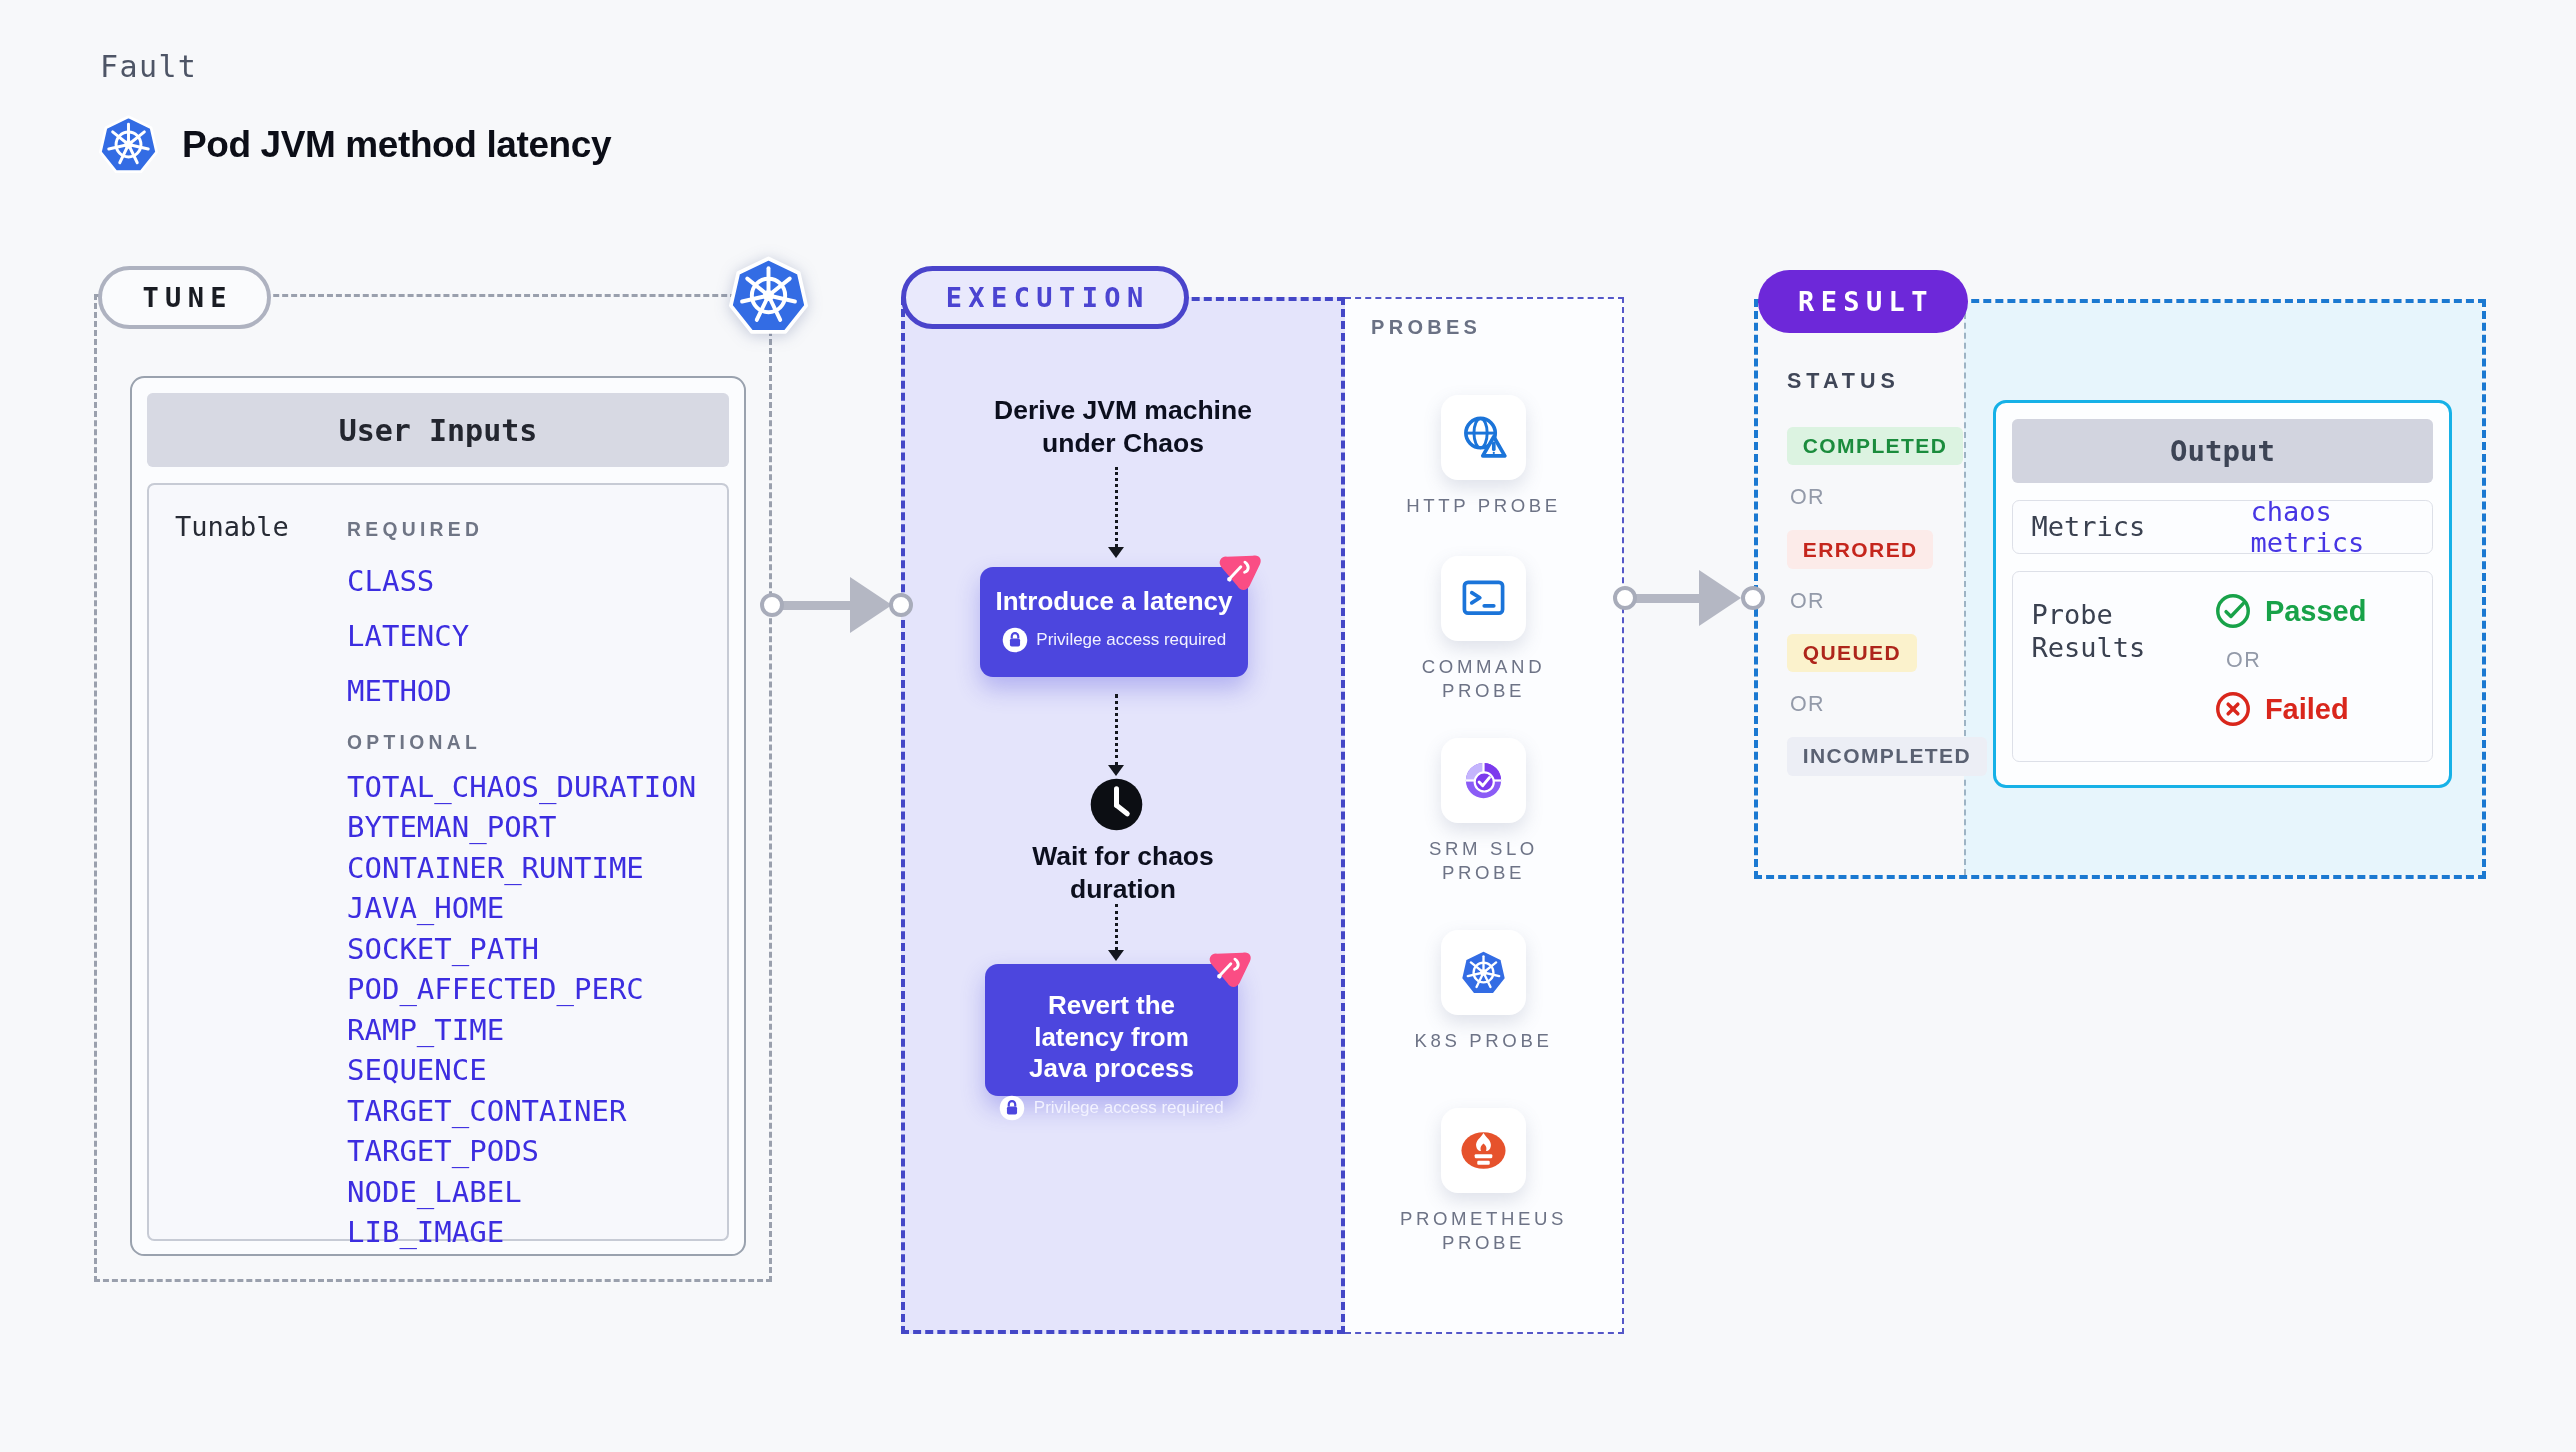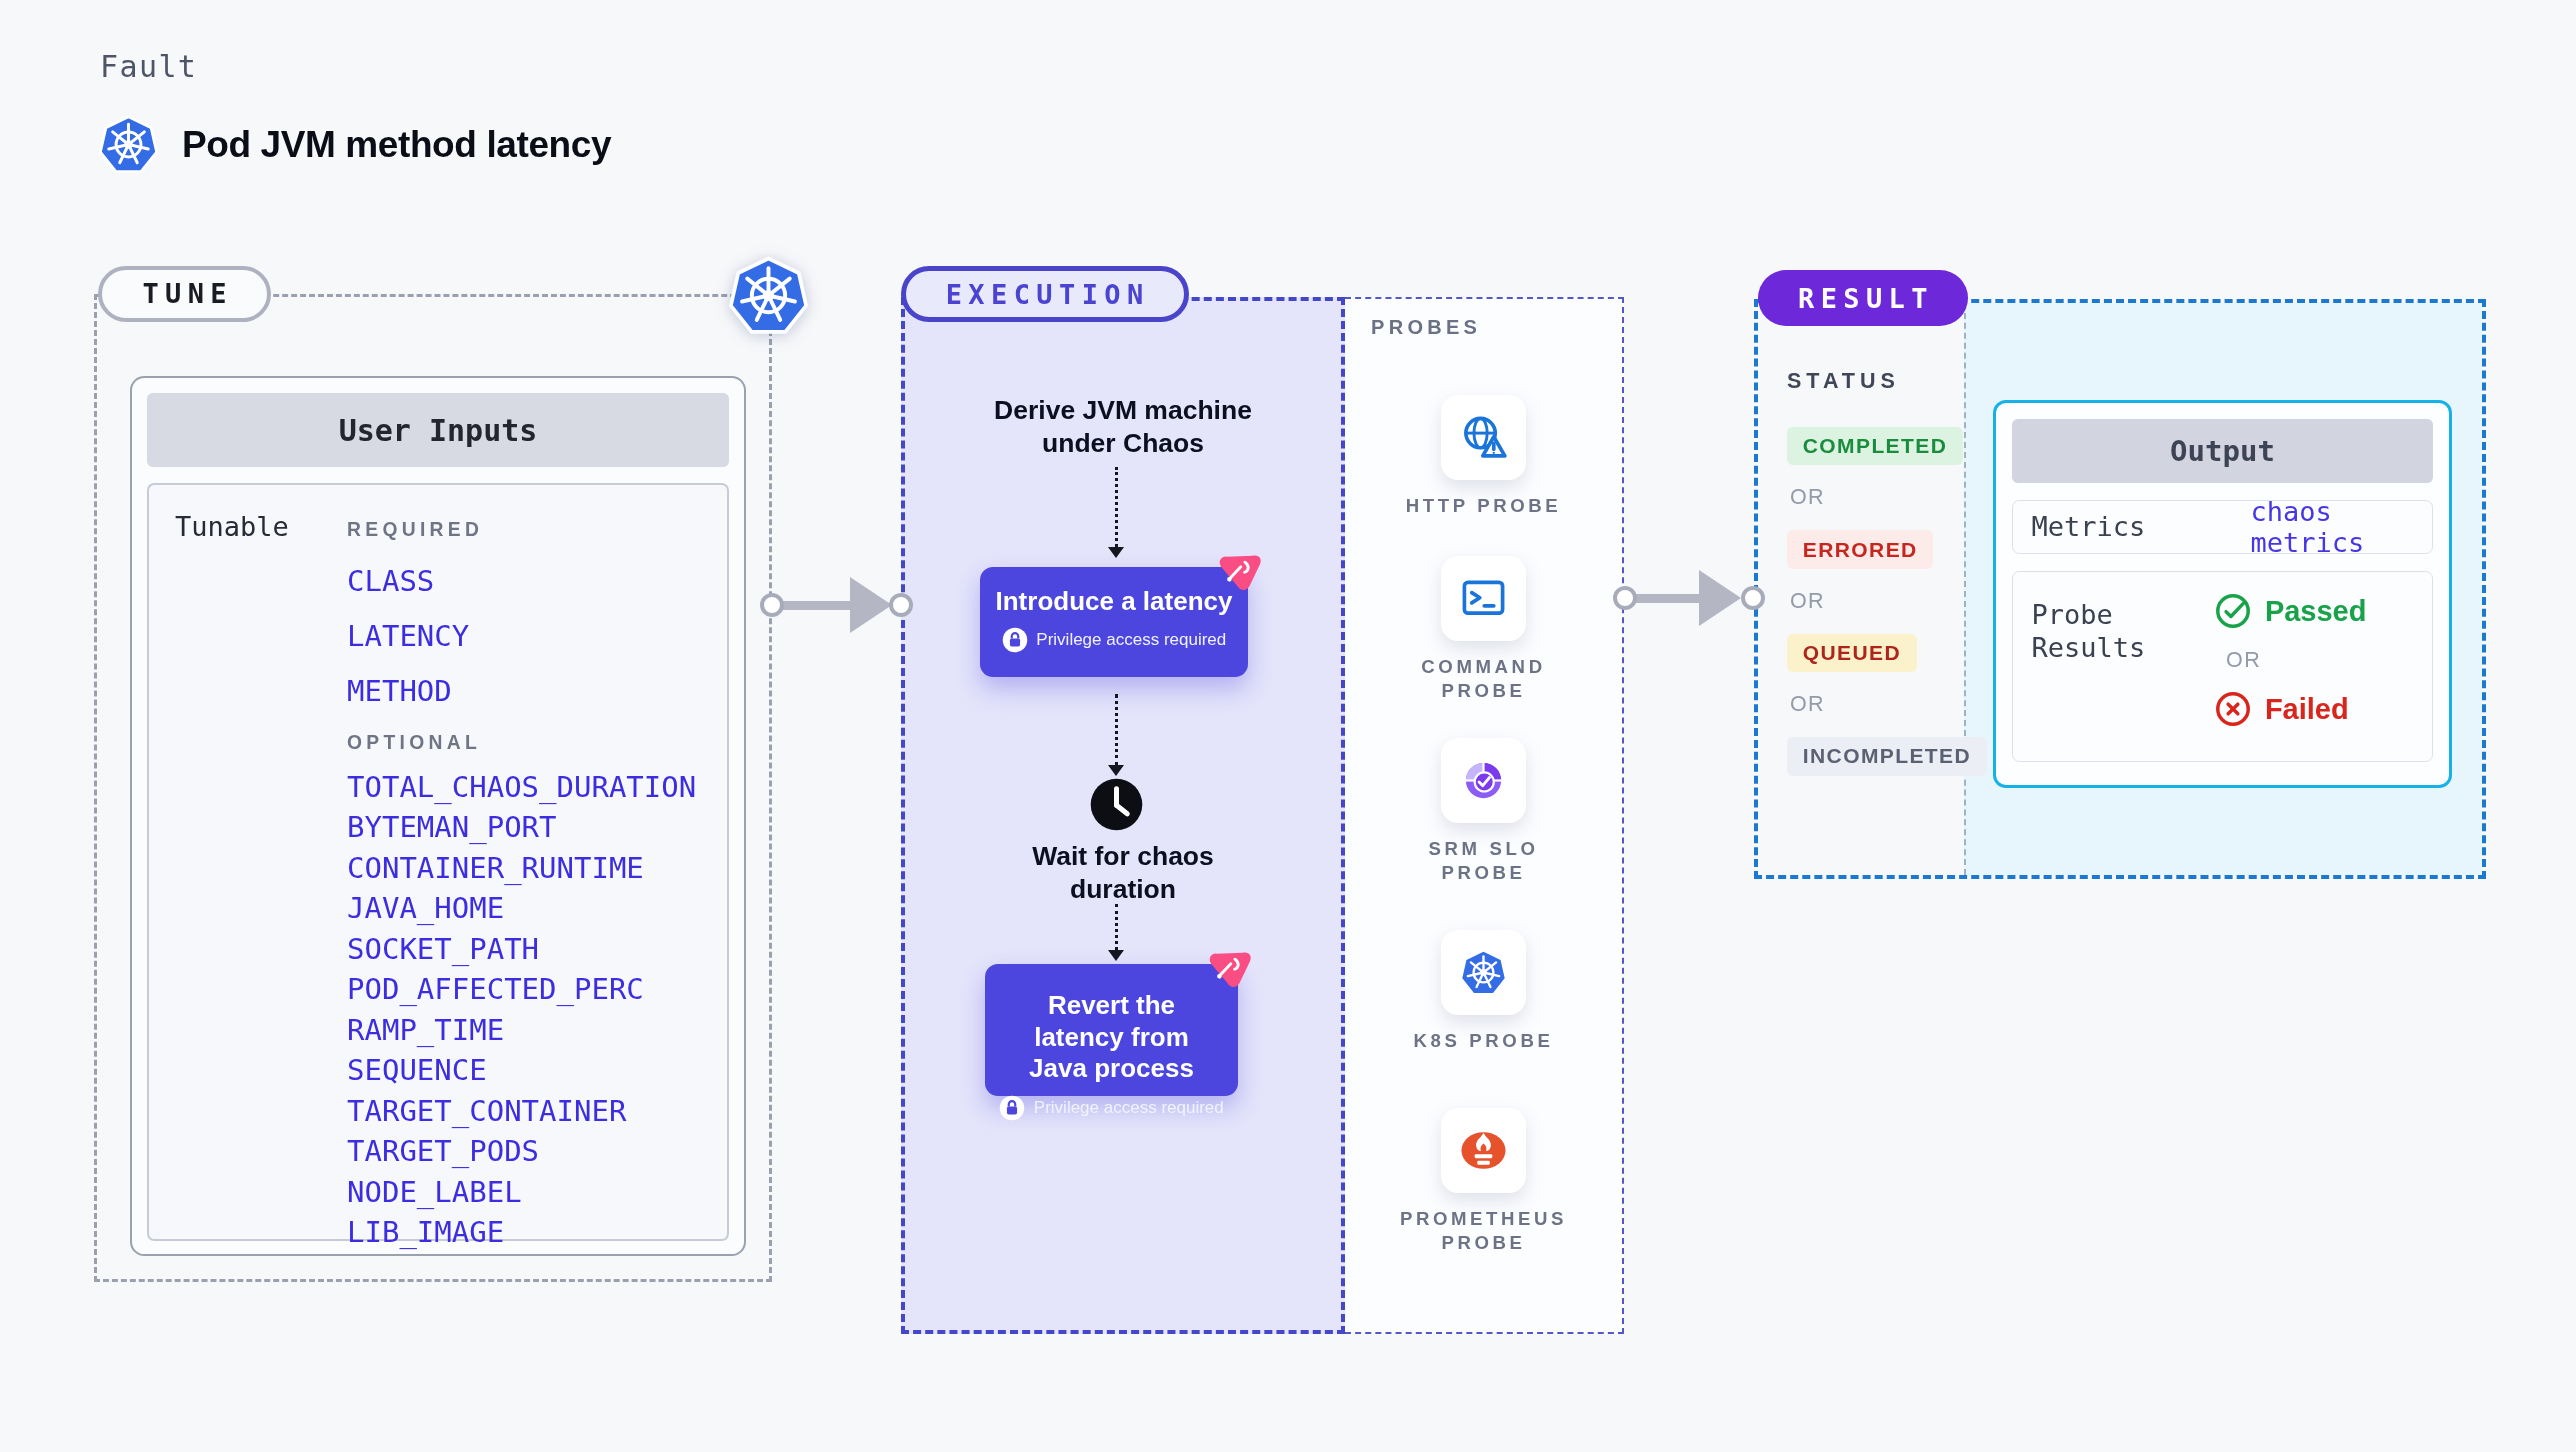--- a/index.html
+++ b/index.html
@@ -10,21 +10,21 @@
   
   .kicker { position:absolute; left:100px; top:49px; font-family:"DejaVu Sans Mono", monospace;
             font-size:30px; letter-spacing:1.4px; color:#4e5566; }
   .title-row { position:absolute; left:99px; top:115px; display:flex; align-items:center; gap:24px;text-align:right; }
   .title-row h1 { font-size:37px; font-weight:700; color:#0c0e17; letter-spacing:-0.4px; }
   .k8s-76 { width:59px; height:59px; }
 
   
   .badge { position:absolute; display:flex; align-items:center; justify-content:center;
            font-family:"DejaVu Sans Mono", monospace; font-weight:700; font-size:27px;
-           letter-spacing:6.4px; border-radius:34px; height:56px; padding:0 34px 0 40px; }
+           letter-spacing:6.4px; border-radius:34px; height:63px; padding:0 34px 0 40px; }
   .node-circle { position:absolute; width:24px; height:24px; border-radius:50%;
                  background:#fff; border:4.3px solid #a8acba; z-index:6; }
   .arrow-line { position:absolute; height:9.3px; background:#b4b7c3; z-index:5; }
   .arrow-head { position:absolute; width:0; height:0; border-top:28px solid transparent;
                 border-bottom:28px solid transparent; border-left:42px solid #b4b7c3; z-index:5; }
   .dotted { position:absolute; width:0; border-left:3.6px dotted #14171e; }
   .dotted-head { position:absolute; width:0; height:0; border-left:8.6px solid transparent;
                  border-right:8.6px solid transparent; border-top:11.5px solid #14171e; }
 
   
@@ -66,21 +66,21 @@
   
   .probes-box { position:absolute; left:1345px; top:297px; width:279px; height:1037px;
                 background:#fcfdff; border:2.9px dashed #5457c8; border-left:none; }
   .probes-label { position:absolute; left:26px; top:17px; font-size:20px; font-weight:700;
                   letter-spacing:4.3px; color:#6a7184; }
   .probe { position:absolute; width:100%; display:flex; flex-direction:column; align-items:center; }
   .probe-card { width:85px; height:85px; background:#fff; border-radius:17px; display:flex;
                 align-items:center; justify-content:center;
                 box-shadow:0 7.2px 18.6px rgba(96,106,140,.18); }
   .probe-card svg { width:47px; height:47px; }
-  .probe-name { margin-top:14.3px; max-width:186px; text-align:center; font-size:18.6px; font-weight:700;
+  .probe-name { margin-top:14.3px; max-width:186px; text-align:center; font-size:18.6px; font-weight:400;
                 letter-spacing:3.6px; line-height:23.6px; color:#6d7386; }
 
   
   .result-box { position:absolute; left:1754px; top:299px; width:732px; height:580px;
                 border:4.3px dashed #1b79d1; }
   .badge-result { left:0px; top:-33px; background:#6d28d9; border:none; color:#fff; }
   .result-cyan { position:absolute; left:206px; top:0; right:0; bottom:0; background:#e7f5fc; }
   .result-divider { position:absolute; left:206px; top:0; bottom:0; width:0;
                     border-left:2.1px dashed #9db3c4; }
   .status-col { position:absolute; left:29px; top:66px; width:179px; z-index:2; }

